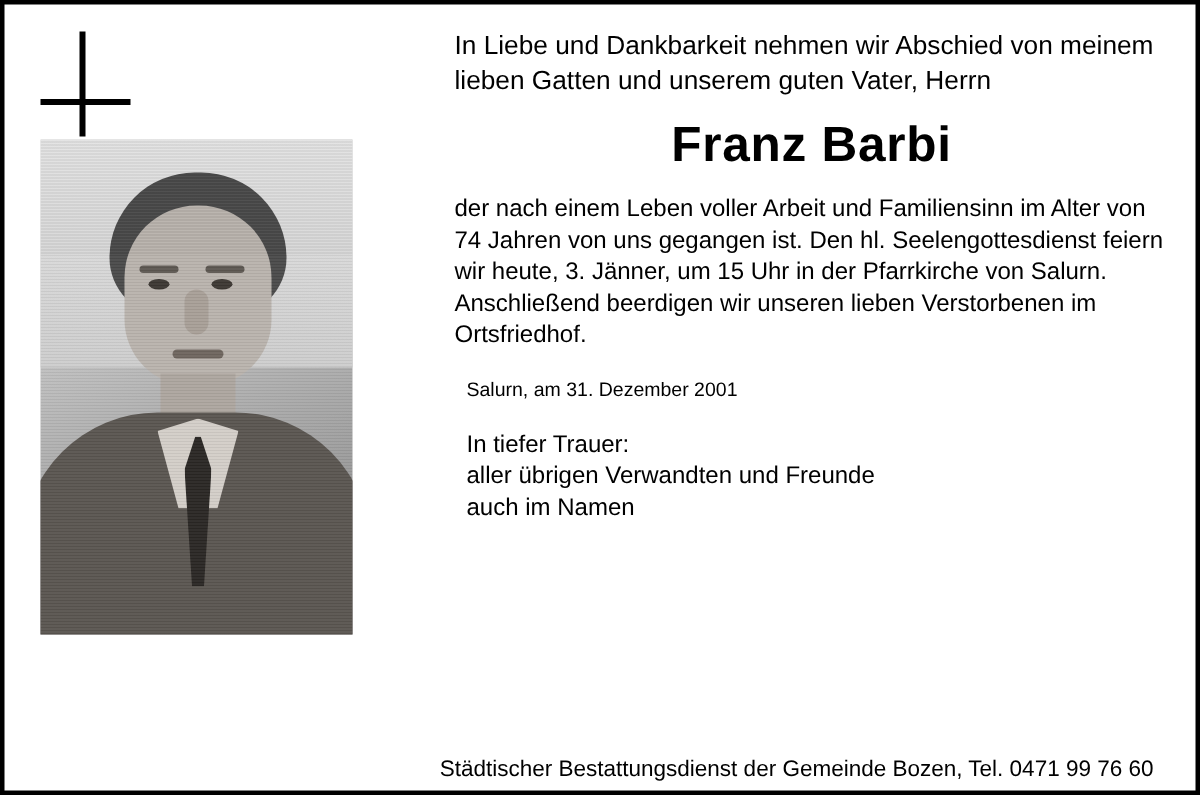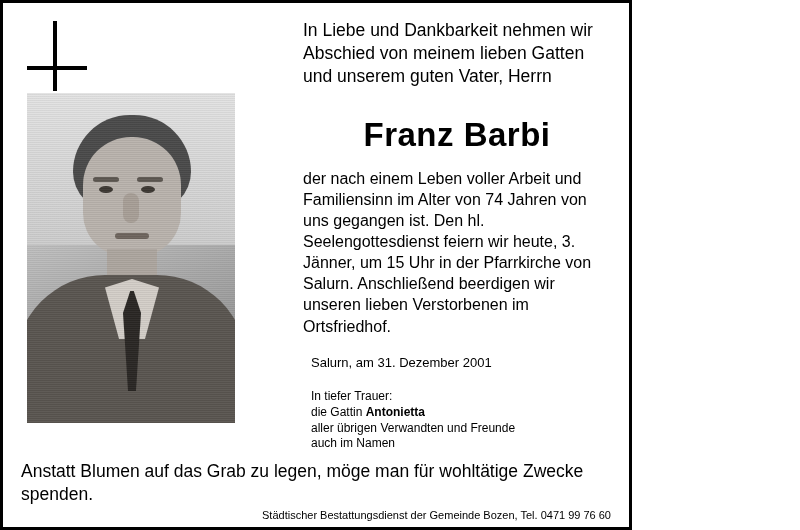--- a/index.html
+++ b/index.html
@@ -9,21 +9,21 @@
   body {
     width: 800px;
     height: 530px;
     background: #ffffff;
     font-family: "Liberation Sans", sans-serif;
     color: #000000;
     overflow: hidden;
   }
   .obituary {
     position: relative;
-    width: 632px;
+    width: 800px;
     height: 530px;
     box-sizing: border-box;
     border: 3px solid #000000;
     background: #ffffff;
   }
   .inner {
     position: absolute;
     left: 0; top: 0; right: 0; bottom: 0;
     padding: 14px 18px 6px 18px;
     box-sizing: border-box;
@@ -162,48 +162,48 @@
   .intro {
     font-size: 17.5px;
     line-height: 1.32;
     margin: 0 0 2px 0;
   }
   .name {
     font-size: 33px;
     font-weight: bold;
     text-align: center;
     letter-spacing: 0.5px;
-    margin: 28px 0 14px 0;
+    margin: 12px 0 14px 0;
   }
   .body-text {
     font-size: 16px;
     line-height: 1.315;
     margin: 0;
   }
   .place-date {
     font-size: 13px;
     line-height: 1.3;
     margin: 18px 0 0 8px;
   }
   .mourn-block {
-    font-size: 12px;
+    font-size: 16px;
     line-height: 1.3;
     margin: 18px 0 0 8px;
   }
   .mourn-block .b { font-weight: bold; }
   .bottom-text {
     font-size: 17.5px;
     line-height: 1.33;
     margin: 8px 0 0 0;
   }
   .footer {
     position: absolute;
-    right: 18px;
+    right: 28px;
     bottom: 6px;
-    font-size: 11px;
+    font-size: 15px;
   }
 </style>
 </head>
 <body>
 
 <div class="obituary">
   <div class="inner">
 
     <div class="top-area">
 
@@ -231,27 +231,23 @@
       </div>
 
       <div class="right-col">
         <p class="intro">In Liebe und Dankbarkeit nehmen wir Abschied von meinem lieben Gatten und unserem guten Vater, Herrn</p>
         <div class="name">Franz Barbi</div>
         <p class="body-text">der nach einem Leben voller Arbeit und Familiensinn im Alter von 74 Jahren von uns gegangen ist. Den hl. Seelengottesdienst feiern wir heute, 3. Jänner, um 15 Uhr in der Pfarrkirche von Salurn. Anschließend beerdigen wir unseren lieben Verstorbenen im Ortsfriedhof.</p>
         <p class="place-date">Salurn, am 31. Dezember 2001</p>
 
         <div class="mourn-block">
           <div>In tiefer Trauer:</div>
-          <div>
-            <span>die Gattin </span><span class="b">Antonietta</span>
-          </div>
           <div>aller übrigen Verwandten und Freunde</div>
           <div>auch im Namen</div>
         </div>
       </div>
 
     </div>
 
-    <p class="bottom-text">Anstatt Blumen auf das Grab zu legen, möge man für wohltätige Zwecke spenden.</p>
 
     <div class="footer">Städtischer Bestattungsdienst der Gemeinde Bozen, Tel. 0471 99 76 60</div>
   </div>
 </div>
 
 </body></html>

